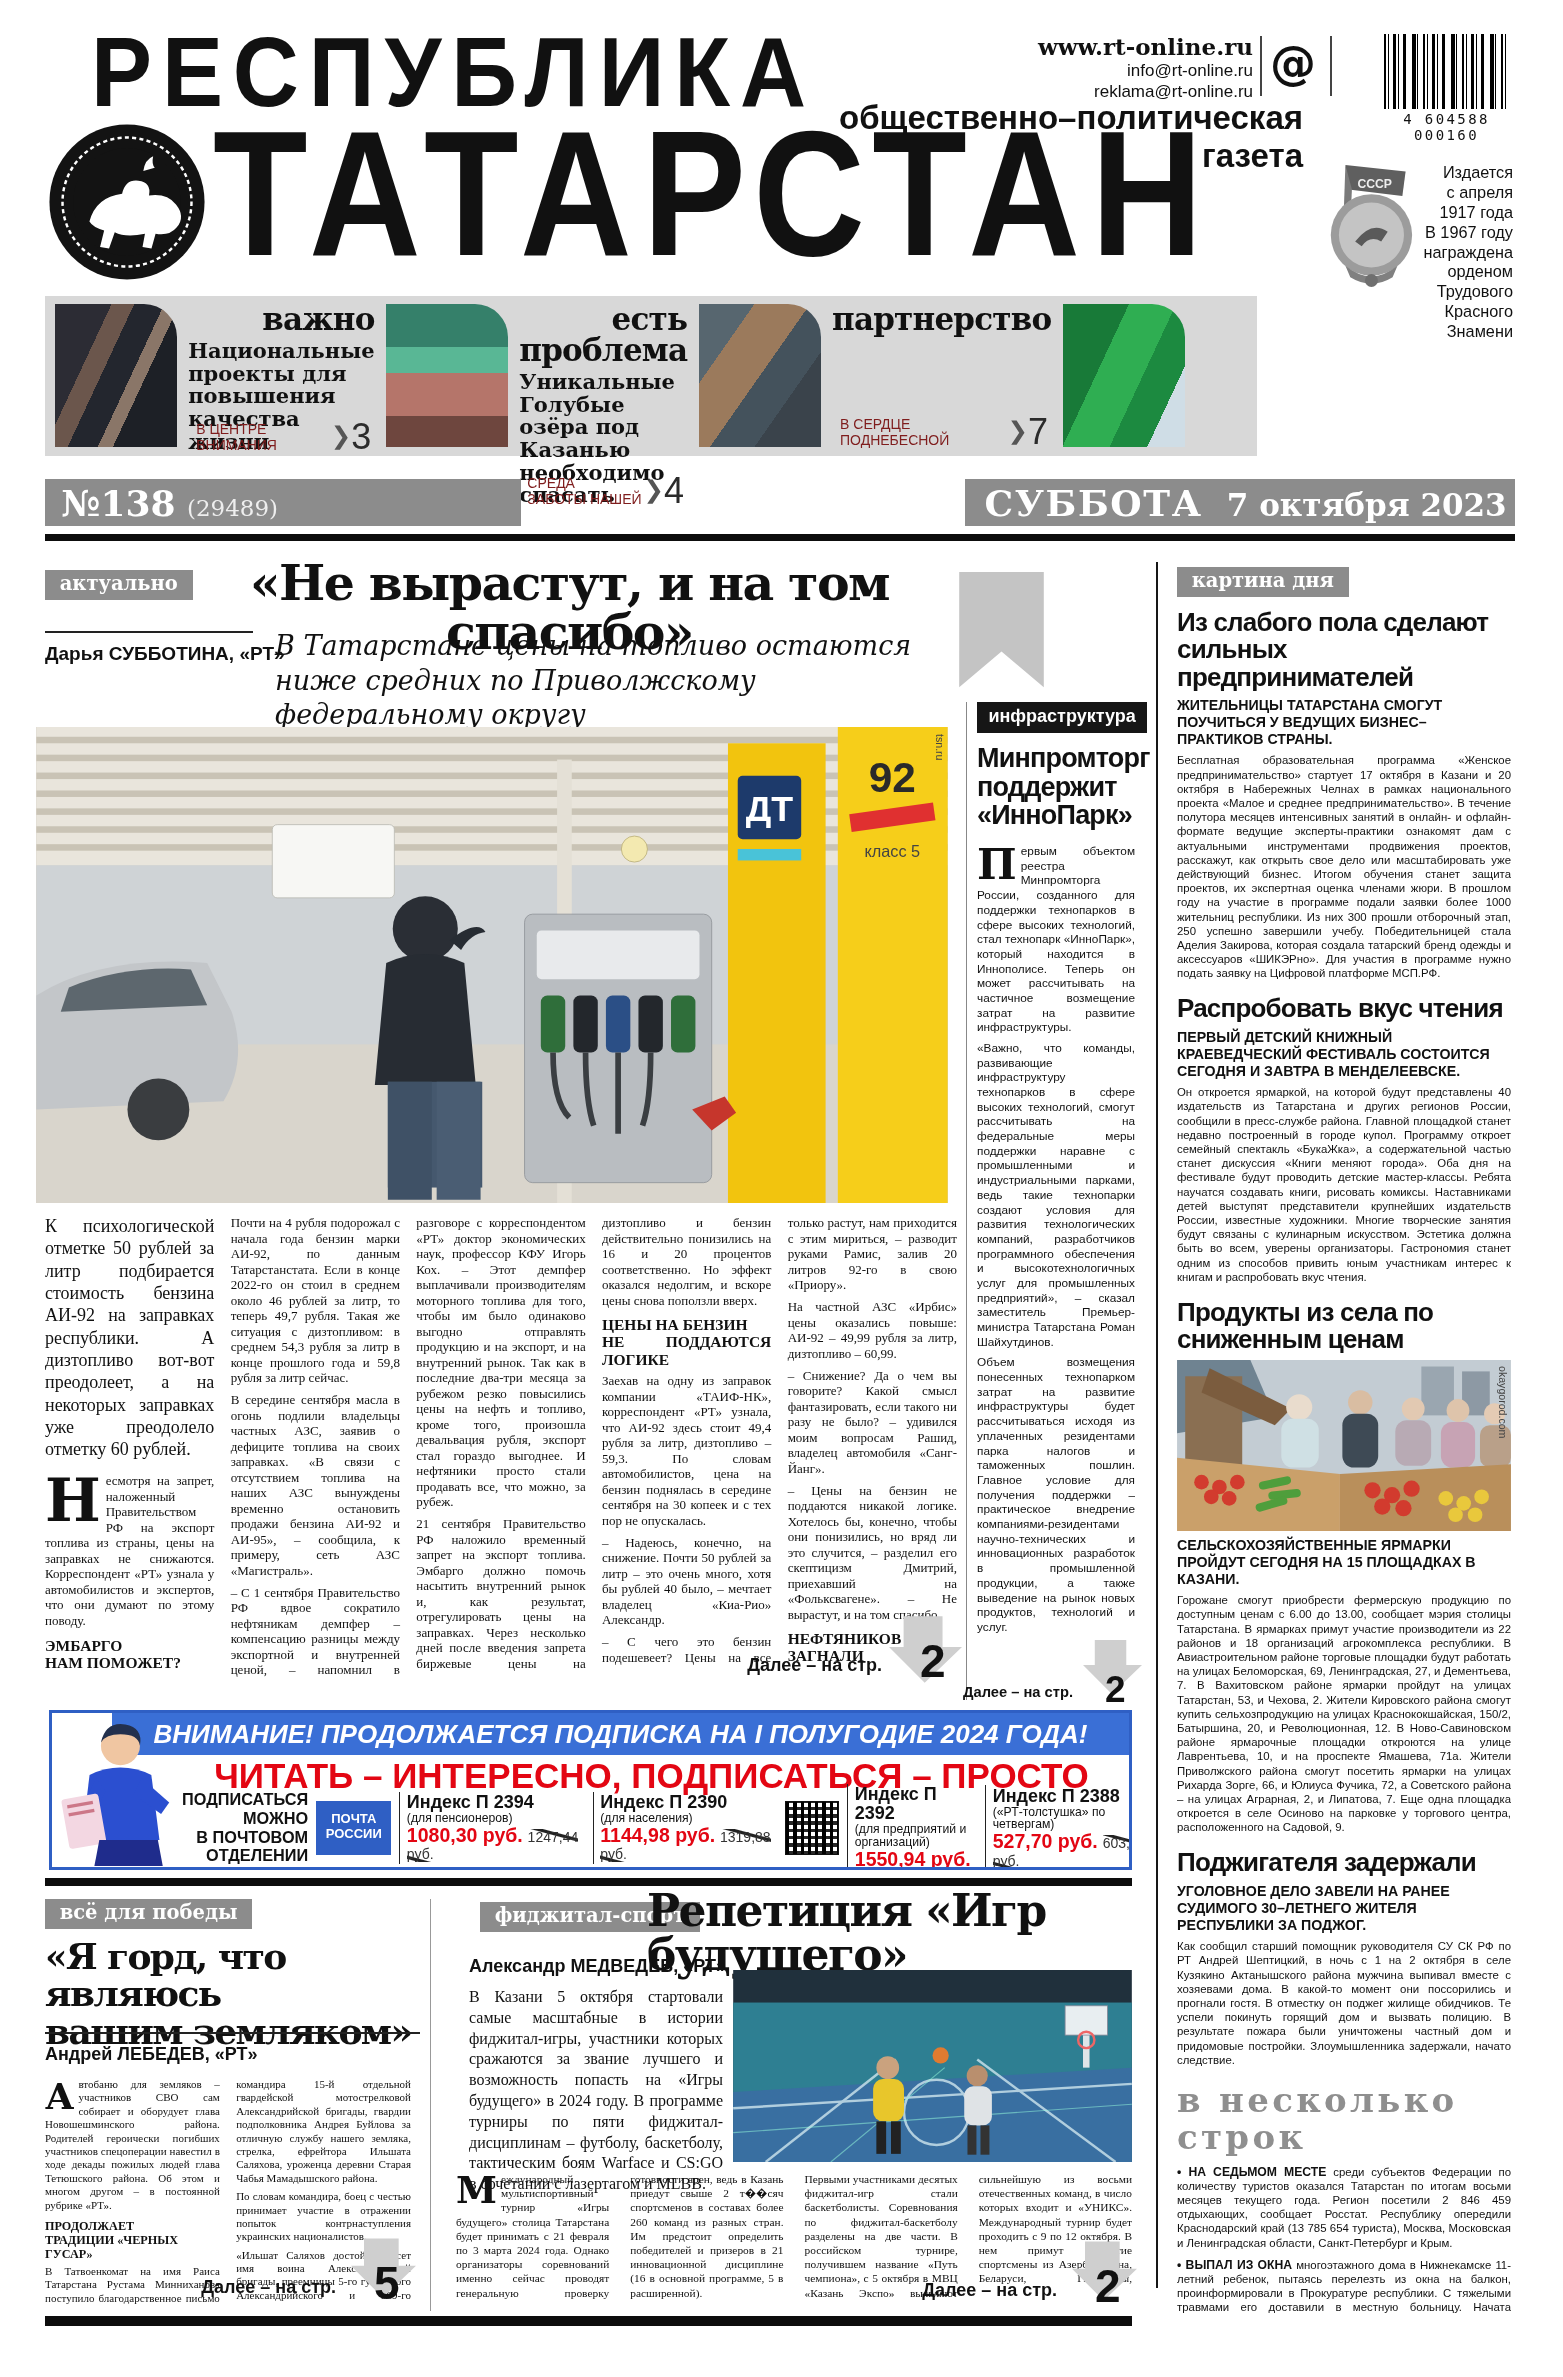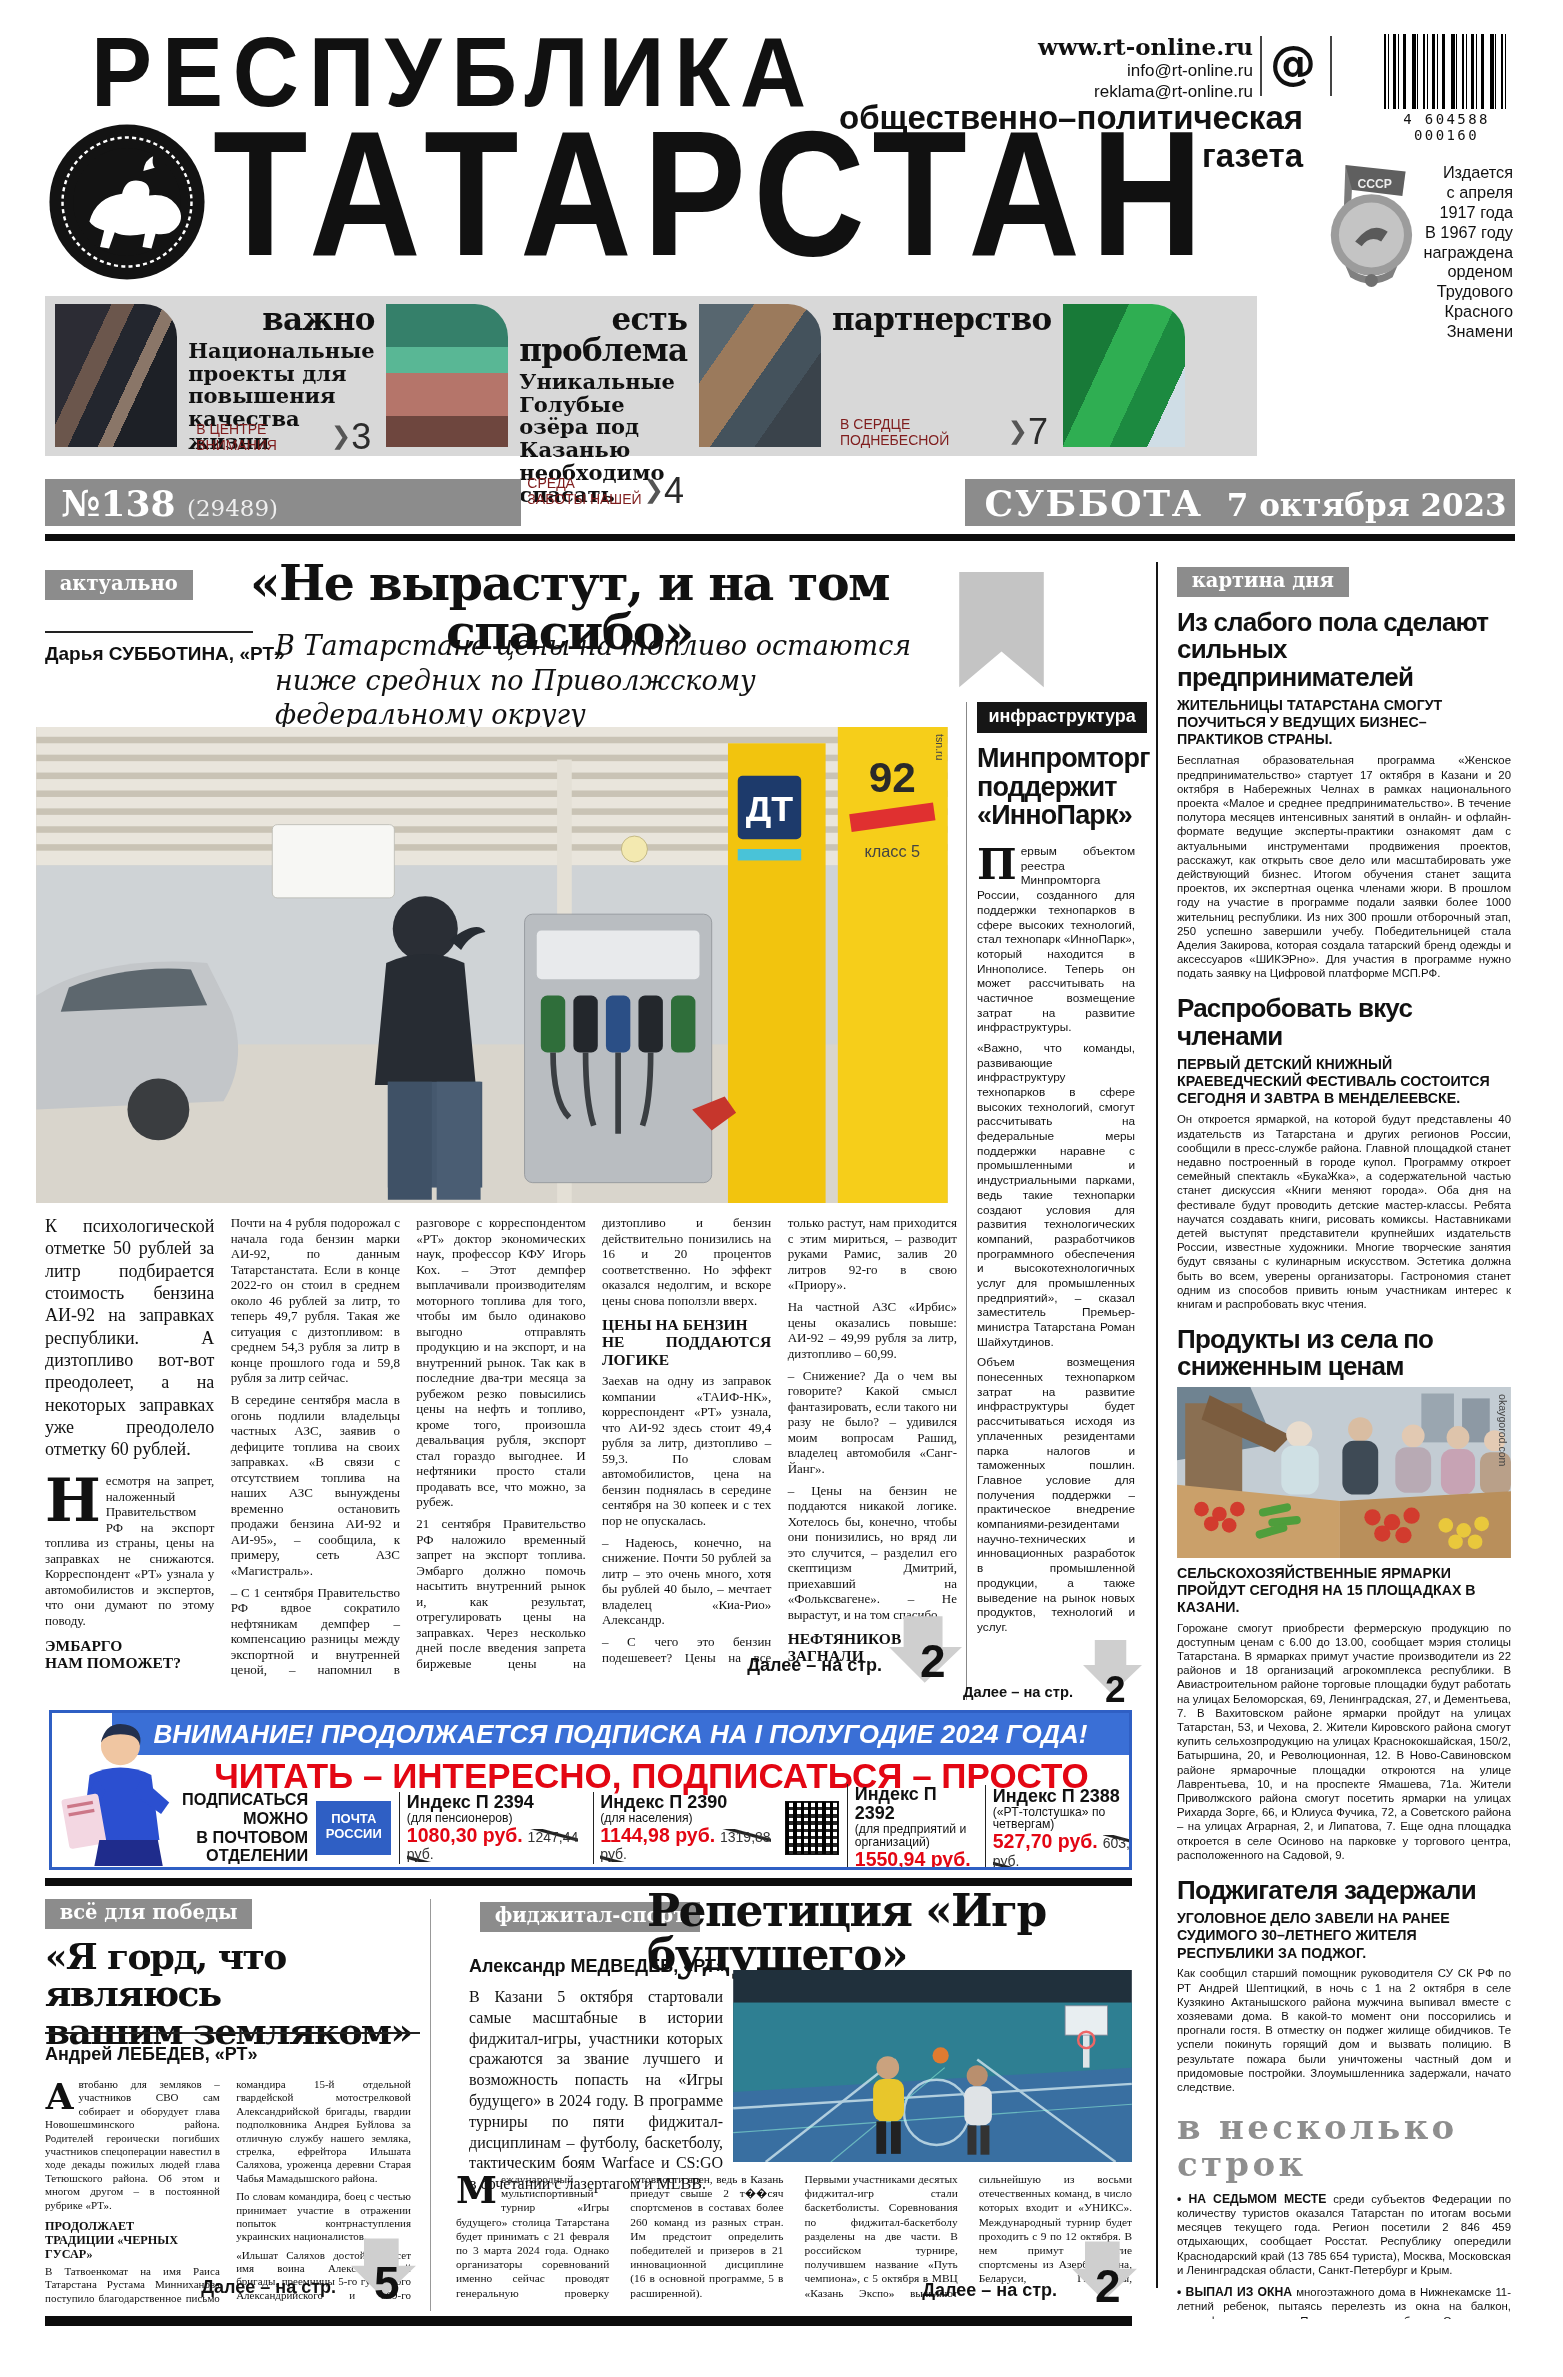--- a/index.html
+++ b/index.html
@@ -384,21 +384,21 @@
 
   <div class="abs kart">
 
     <div class="k-art">
       <h2 class="k-hl">Из слабого пола сделают сильных предпринимателей</h2>
       <p class="k-sub">ЖИТЕЛЬНИЦЫ ТАТАРСТАНА СМОГУТ ПОУЧИТЬСЯ У ВЕДУЩИХ БИЗНЕС–ПРАКТИКОВ СТРАНЫ.</p>
       <p class="k-body just">Бесплатная образовательная программа «Женское предпринимательство» стартует 17 октября в Казани и 20 октября в Набережных Челнах в рамках национального проекта «Малое и среднее предпринимательство». В течение полутора месяцев интенсивных занятий в онлайн- и офлайн-формате ведущие эксперты-практики ознакомят дам с актуальными инструментами продвижения проектов, расскажут, как открыть свое дело или масштабировать уже действующий бизнес. Итогом обучения станет защита проектов, их экспертная оценка членами жюри. В прошлом году на участие в программе подали заявки более 1000 жительниц республики. Из них 300 прошли отборочный этап, 250 успешно завершили учебу. Победительницей стала Аделия Закирова, которая создала татарский бренд одежды и аксессуаров «ШИКЭРно». Для участия в программе нужно подать заявку на Цифровой платформе МСП.РФ.</p>
     </div>
 
     <div class="k-art">
-      <h2 class="k-hl">Распробовать вкус членами</h2>
+      <h2 class="k-hl">Распробовать вкус чтения</h2>
       <p class="k-sub">ПЕРВЫЙ ДЕТСКИЙ КНИЖНЫЙ КРАЕВЕДЧЕСКИЙ ФЕСТИВАЛЬ СОСТОИТСЯ СЕГОДНЯ И ЗАВТРА В МЕНДЕЛЕЕВСКЕ.</p>
       <p class="k-body just">Он откроется ярмаркой, на которой будут представлены 40 издательств из Татарстана и других регионов России, сообщили в пресс-службе района. Главной площадкой станет недавно построенный в городе купол. Программу откроет семейный спектакль «БукаЖка», а содержательной частью станет дискуссия «Книги меняют города». Оба дня на фестивале будут проводить детские мастер-классы. Ребята научатся создавать книги, рисовать комиксы. Наставниками детей выступят представители крупнейших издательств России, известные художники. Многие творческие занятия будут связаны с кулинарным искусством. Эстетика должна быть во всем, уверены организаторы. Гастрономия станет одним из способов привить юным участникам интерес к книгам и распробовать вкус чтения.</p>
     </div>
 
     <div class="k-art">
       <h2 class="k-hl">Продукты из села по сниженным ценам</h2>
       <div class="k-photo">
         <svg width="334" height="171" viewBox="0 0 410 210">
           <rect width="410" height="210" fill="#c3ccd3"></rect>
           <rect x="300" y="8" width="40" height="60" fill="#9aa6b0"></rect>

